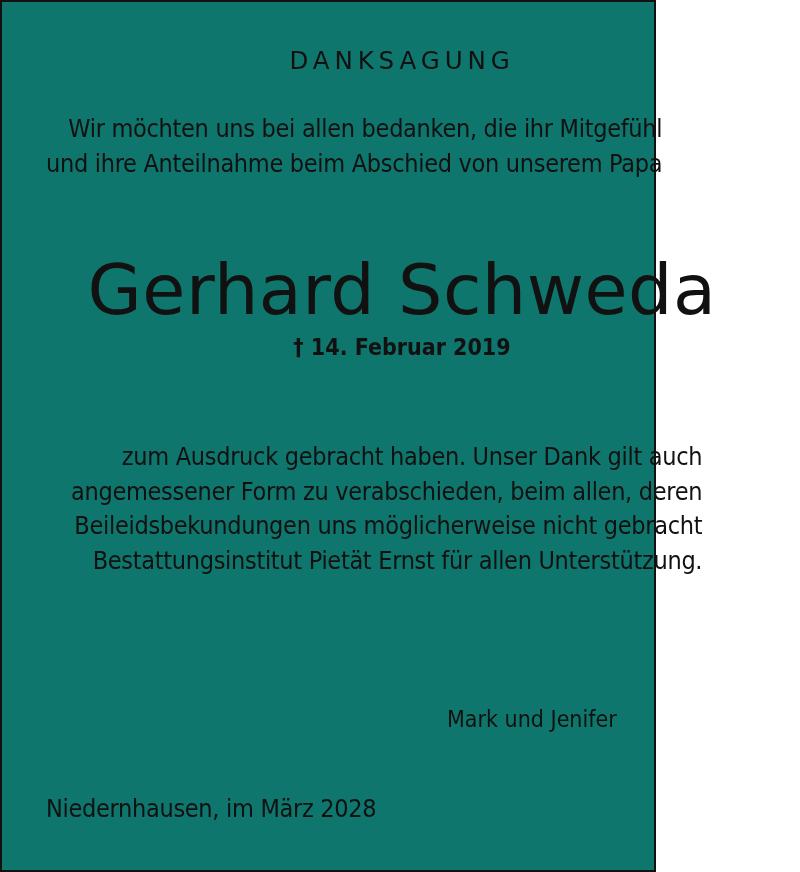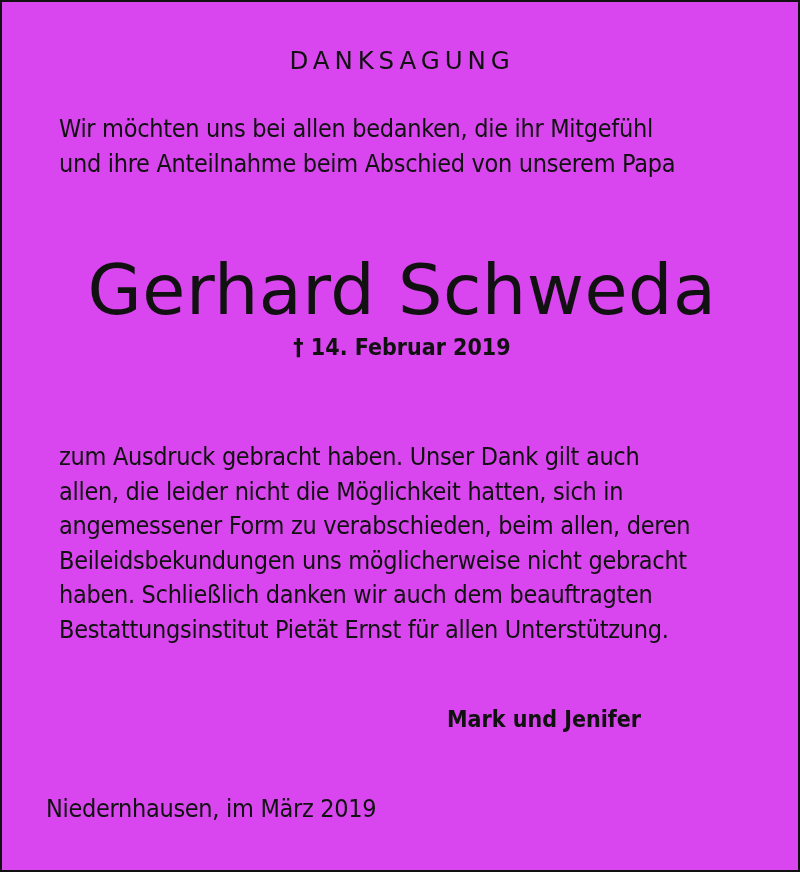--- a/index.html
+++ b/index.html
@@ -11,46 +11,47 @@
       width: 800px;
       height: 872px;
       position: relative;
       overflow: hidden;
       font-family: "DejaVu Sans", "Liberation Sans", sans-serif;
       color: #111111;
     }
     .frame {
       position: absolute;
       left: 0; top: 0;
-      width: 800px; height: 872px;
+      width: 656px; height: 872px;
       box-sizing: border-box;
       border: 2px solid #111111;
-      background: #d946ef;
+      background: #0f766e;
     }
     .abs {
       position: absolute;
       white-space: nowrap;
       margin: 0;
     }
     .heading {
       left: 0; width: 800px;
       top: 44px;
       text-align: center;
       font-size: 25px;
       letter-spacing: 5px;
       font-weight: normal;
       font-family: "DejaVu Sans", sans-serif;
       transform: scaleX(0.98);
     }
     .para {
-      left: 57px;
+      left: 44px;
       font-size: 25px;
       line-height: 34.5px;
       font-family: "DejaVu Sans Condensed", "DejaVu Sans", sans-serif;
       letter-spacing: -0.3px;
+      text-align: right;
     }
     .para .line {
       display: block;
       white-space: nowrap;
     }
     .intro {
       top: 110px;
     }
     .name {
       left: 0; width: 800px;
@@ -66,27 +67,28 @@
       left: 0; width: 800px;
       top: 330px;
       text-align: center;
       font-size: 23px;
       line-height: 30px;
       font-weight: bold;
       font-family: "DejaVu Sans Condensed", "DejaVu Sans", sans-serif;
     }
     .body-text {
       top: 438px;
+      margin-left: 25px;
     }
     .signature {
       left: 445px;
       top: 702px;
       font-size: 23px;
       line-height: 30px;
-      font-weight: bold;
+      font-weight: normal;
       font-family: "DejaVu Sans Condensed", "DejaVu Sans", sans-serif;
     }
     .place-date {
       left: 44px;
       top: 792px;
       font-size: 25px;
       line-height: 30px;
       font-family: "DejaVu Sans Condensed", "DejaVu Sans", sans-serif;
       letter-spacing: -0.3px;
     }
@@ -102,24 +104,22 @@
     <span class="line">Wir möchten uns bei allen bedanken, die ihr Mitgefühl</span>
     <span class="line">und ihre Anteilnahme beim Abschied von unserem Papa</span>
   </p>
 
   <h2 class="abs name">Gerhard Schweda</h2>
 
   <div class="abs death-date">† 14. Februar 2019</div>
 
   <p class="abs para body-text">
     <span class="line">zum Ausdruck gebracht haben. Unser Dank gilt auch</span>
-    <span class="line">allen, die leider nicht die Möglichkeit hatten, sich in</span>
     <span class="line">angemessener Form zu verabschieden, beim allen, deren</span>
     <span class="line">Beileidsbekundungen uns möglicherweise nicht gebracht</span>
-    <span class="line">haben. Schließlich danken wir auch dem beauftragten</span>
     <span class="line">Bestattungsinstitut Pietät Ernst für allen Unterstützung.</span>
   </p>
 
   <div class="abs signature">Mark und Jenifer</div>
 
-  <div class="abs place-date">Niedernhausen, im März 2019</div>
+  <div class="abs place-date">Niedernhausen, im März 2028</div>
 
 </div>
 
 </body></html>

